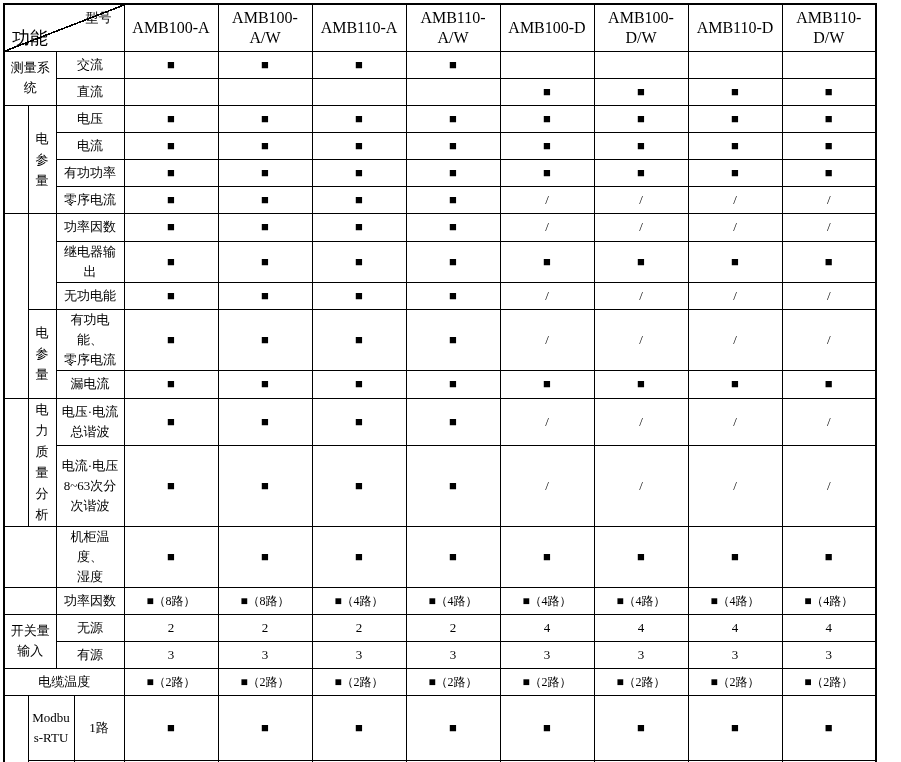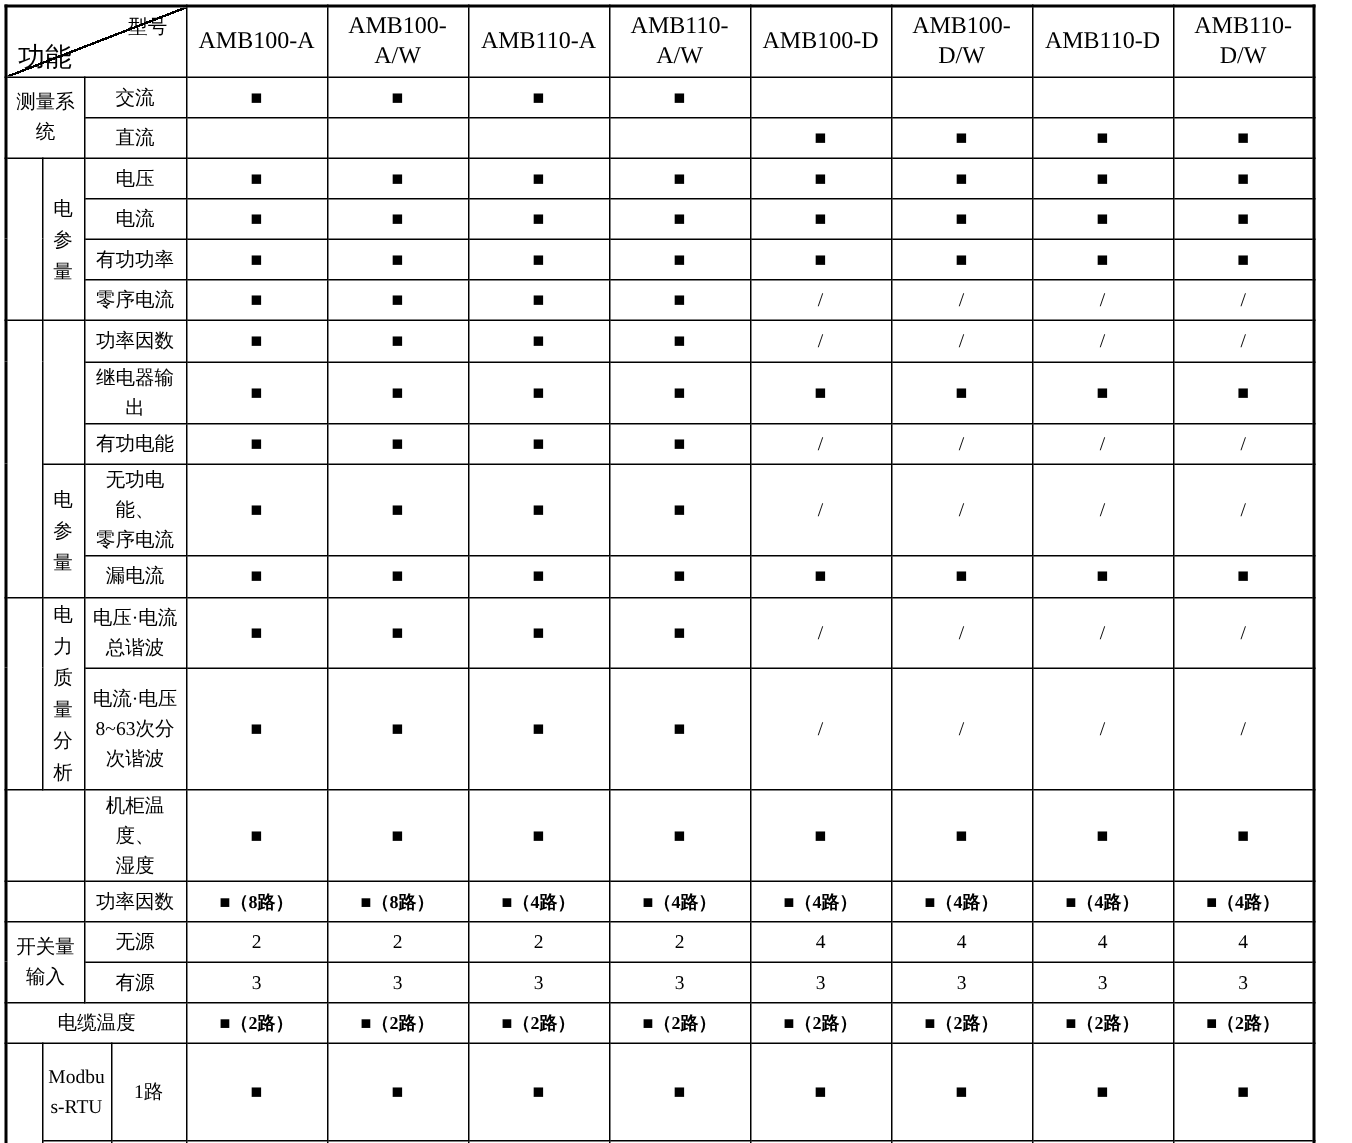--- a/index.html
+++ b/index.html
@@ -4,21 +4,21 @@
 <style>
   html,body { margin:0; padding:0; background:#fff; }
   body { width:901px; height:762px; font-family:"Liberation Serif","DejaVu Serif",serif; color:#000; }
   .sheet { padding:3px 0 0 3px; }
   table { border-collapse:collapse; table-layout:fixed; border:2px solid #000; }
   td { border:1px solid #000; text-align:center; vertical-align:middle; font-size:13px; padding:0 2px; overflow:hidden; line-height:20px; }
   td.lbl { white-space:pre-line; }
   td.vlbl { white-space:pre-line; line-height:21px; padding:0; }
   td.model { font-size:16px; }
   td.v { font-size:13px; letter-spacing:0; }
-  td.chan { font-size:12px;font-weight:bold; }
+  td.chan { font-size:12px; }
   td.diag { position:relative; padding:12px; }
   .diag-line { position:absolute; left:0; top:0; width:100%; height:100%;
     background:linear-gradient(to bottom right, transparent calc(50% - 0.8px), #000 calc(50% - 0.8px), #000 calc(50% + 0.8px), transparent calc(50% + 0.8px)); }
   .diag-tr { position:absolute; top:3px; right:12px; font-size:13px; }
   .diag-bl { position:absolute; bottom:3px; left:7px; font-size:18px; }
 </style>
 </head>
 <body>
 
 <div class="sheet">
@@ -147,35 +147,35 @@
     <td class="v">■</td>
     <td class="v">■</td>
     <td class="v">■</td>
     <td class="v">■</td>
     <td class="v">■</td>
     <td class="v">■</td>
     <td class="v">■</td>
     <td class="v">■</td>
   </tr>
   <tr style="height:27px">
-    <td class="lbl" colspan="2">有功电能</td>
+    <td class="lbl" colspan="2">无功电能</td>
     <td class="v">■</td>
     <td class="v">■</td>
     <td class="v">■</td>
     <td class="v">■</td>
     <td class="v">/</td>
     <td class="v">/</td>
     <td class="v">/</td>
     <td class="v">/</td>
   </tr>
   <tr style="height:40px">
     <td class="vlbl" rowspan="2">电
 参
 量</td>
-    <td class="lbl" colspan="2">无功电能、
+    <td class="lbl" colspan="2">有功电能、
 零序电流</td>
     <td class="v">■</td>
     <td class="v">■</td>
     <td class="v">■</td>
     <td class="v">■</td>
     <td class="v">/</td>
     <td class="v">/</td>
     <td class="v">/</td>
     <td class="v">/</td>
   </tr>

